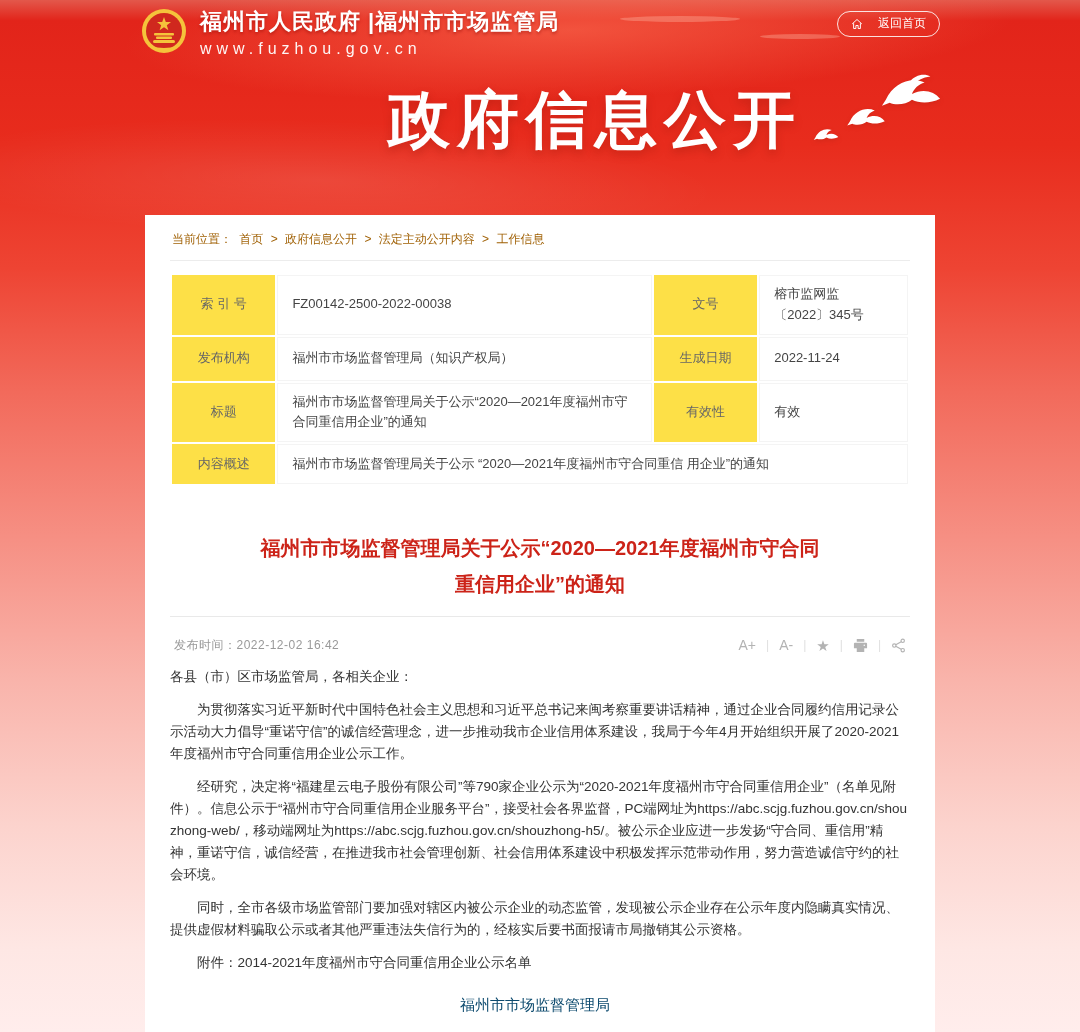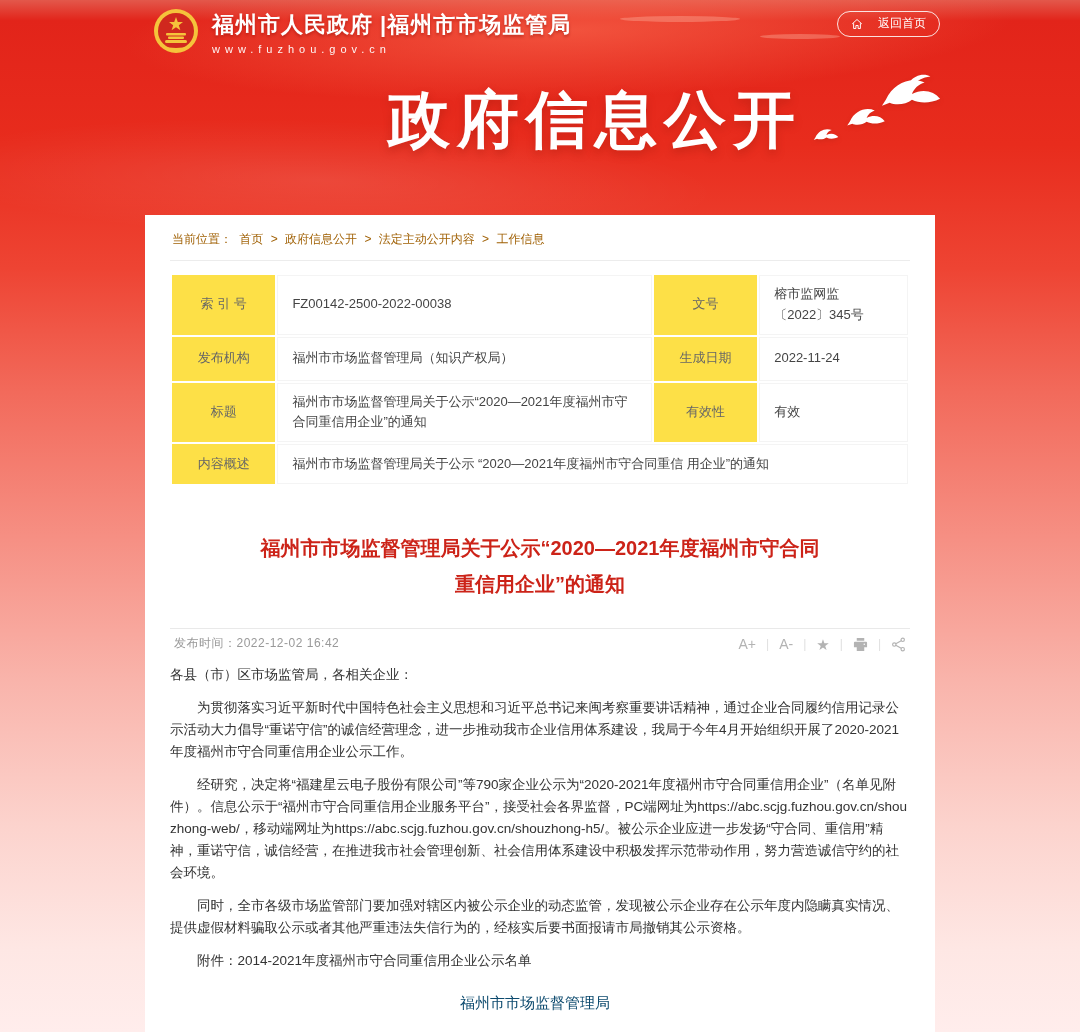--- a/index.html
+++ b/index.html
@@ -14,27 +14,27 @@
   .swoosh1 { position:absolute; left:120px; top:-40px; width:900px; height:140px;
     background:radial-gradient(ellipse at center, rgba(255,120,90,.55) 0%, rgba(255,120,90,0) 70%);
     transform:rotate(-2deg); pointer-events:none; }
   .swoosh2 { position:absolute; left:-80px; top:120px; width:800px; height:120px;
     background:radial-gradient(ellipse at center, rgba(255,255,255,.10) 0%, rgba(255,255,255,0) 70%);
     transform:rotate(2deg); pointer-events:none; }
   .streak { position:absolute; background:rgba(255,190,170,.35); border-radius:50%;
     pointer-events:none; }
 
   
-  .site-header { position:absolute; top:0; left:12px; right:0; height:64px;
+  .site-header { position:absolute; top:0; left:0; right:0; height:64px;
     display:flex; align-items:center; padding:0 140px; }
   .emblem { width:48px; height:48px; flex:0 0 auto; }
   .site-text { margin-left:12px; color:#fff; }
   .site-title { font-size:22px; font-weight:bold; letter-spacing:1px;
     text-shadow:0 2px 3px rgba(140,10,5,.45); white-space:nowrap; }
-  .site-url { font-size:11px; letter-spacing:5px; margin-top:3px; opacity:.95; }
+  .site-url { font-size:16px; letter-spacing:5px; margin-top:3px; opacity:.95; }
   .home-btn { position:absolute; top:11px; right:140px; display:flex; align-items:center;
     gap:15px; color:#fff; font-size:12px; border:1px solid rgba(255,255,255,.85);
     border-radius:999px; padding:3px 13px 4px; cursor:pointer; background:transparent; }
   .home-btn svg { width:12px; height:12px; }
 
   
   .banner-title { position:absolute; top:78px; left:0; width:100%; text-align:center;
     padding-left:110px; font-size:62px; font-weight:bold; color:#fff; letter-spacing:7px;
     text-shadow:0 4px 8px rgba(150,25,12,.35); }
   .dove { position:absolute; pointer-events:none; }
@@ -55,22 +55,22 @@
     margin-top:12px; font-size:13px; }
   .info-table td { vertical-align:middle; line-height:1.6; }
   .tl { background:#fde047; color:#666; text-align:center; width:105px; padding:8px 4px; }
   .tv { background:#fff; color:#444; padding:8px 14px; border:1px solid #f4f4f4; }
   .r1 td { height:50px; } .r2 td { height:44px; } .r3 td { height:48px; } .r4 td { height:40px; }
   .tv-wide { width:380px; } .tv-right { width:150px; }
 
   
   .article-title { margin:44px auto 0; max-width:570px; text-align:center;
     font-size:20px; font-weight:bold; color:#cc2318; line-height:1.8; }
-  .meta-row { margin-top:26px; border-top:1px solid #e9e9e9; padding:6px 4px 0;
-    display:flex; justify-content:space-between; align-items:flex-end;
+  .meta-row { margin-top:14px; border-top:1px solid #e9e9e9; padding:20px 4px 0;
+    display:flex; justify-content:space-between; align-items:flex-start;
     font-size:12px; color:#999; }
   .meta-left span { letter-spacing:.5px; }
   .toolbar { display:flex; align-items:center; gap:10px; color:#b3b3b3; font-size:14px; }
   .toolbar .sep { color:#e0e0e0; font-size:12px; }
   .tool { cursor:pointer; display:flex; align-items:center; }
   .tool svg { width:15px; height:15px; }
   .star-glyph { font-size:15px; line-height:1; }
 
   .article-body { margin-top:12px; font-size:13.5px; color:#333;
     line-height:22px; word-break:break-all; }

